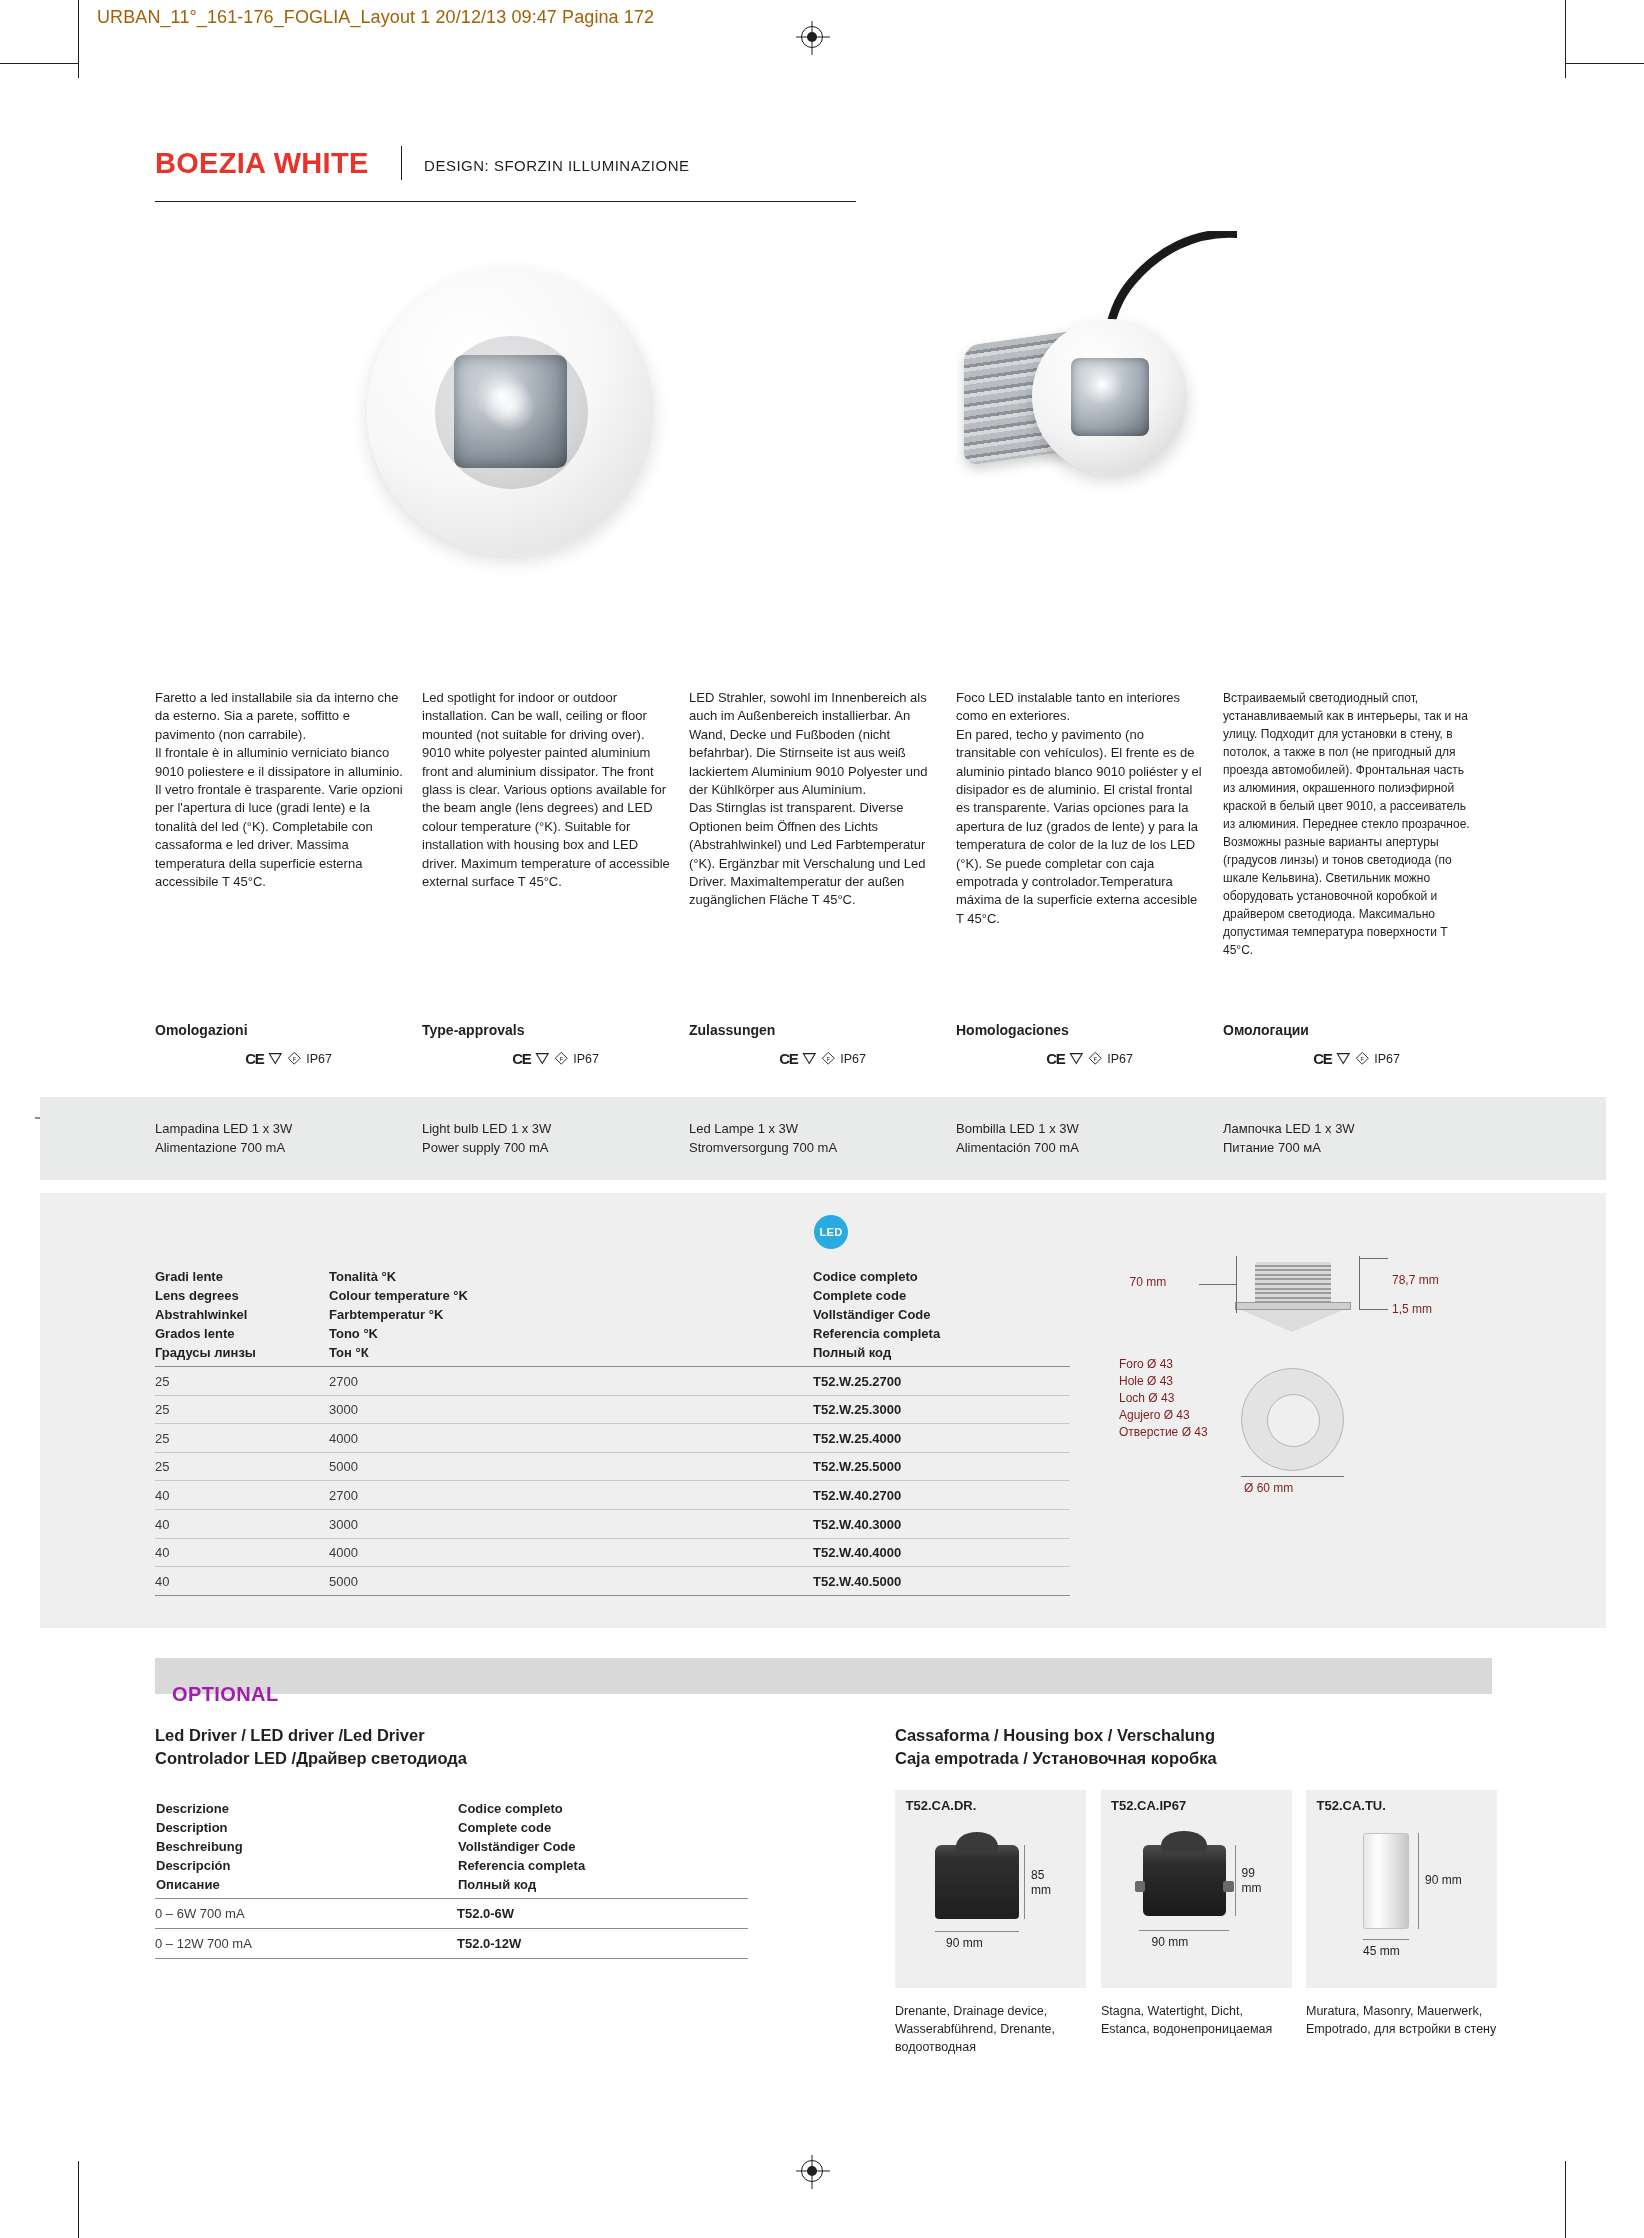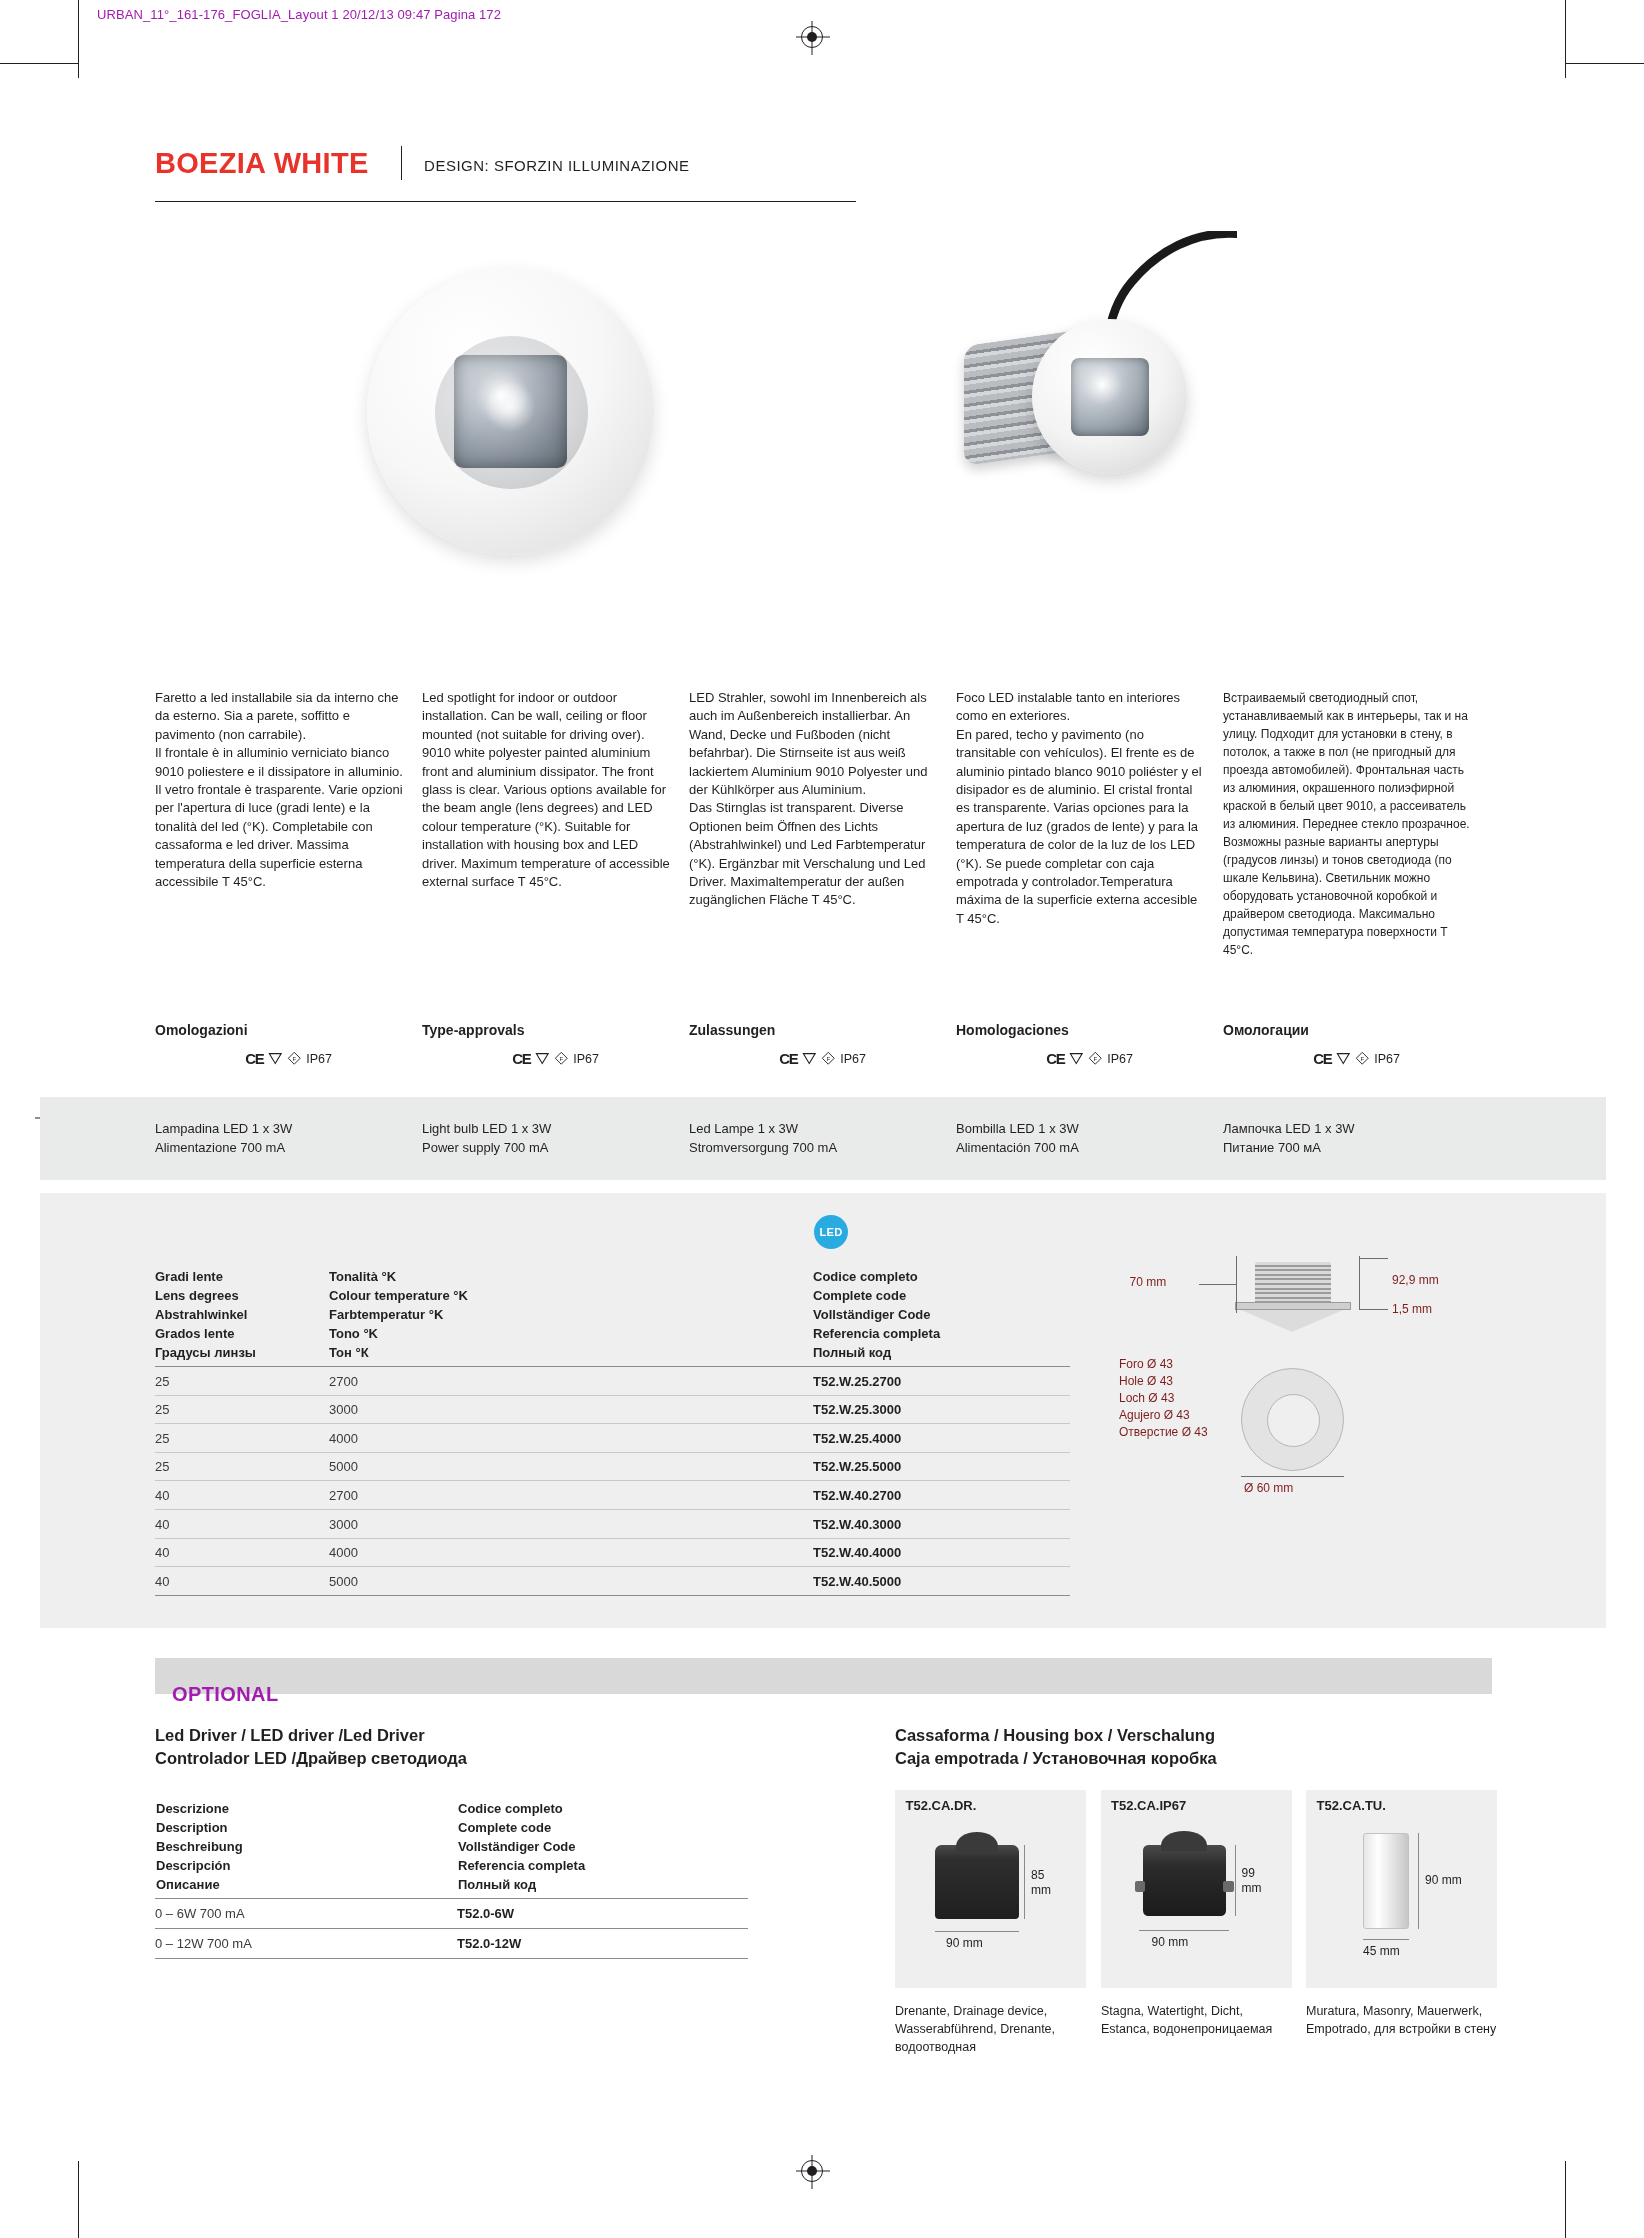--- a/index.html
+++ b/index.html
@@ -53,23 +53,23 @@
 
   .reg-top    { left: 801px; top: 26px; }
   .reg-bottom { left: 801px; top: 2160px; }
   .reg-left   { left: 40px;   top: 1107px; }
   .reg-right  { left: 1562px; top: 1107px; }
 
   .file-header {
     position: absolute;
     left: 97px;
     top: 6.6px;
-    font-size: 13px;
+    font-size: 18px;
     letter-spacing: 0.1px;
-    color: #a21caf;
+    color: #a16207;
     font-family: "Liberation Sans", sans-serif;
   }
 
   
   .title-wrap {
     position: absolute;
     left: 155px;
     top: 146px;
     width: 702px;
   }
@@ -746,21 +746,21 @@
   <div class="fixture-side"></div>
   <div class="fixture-flange"></div>
   <div class="fixture-body-tri"></div>
 
   <div class="dim-line" style="left:117px; top:5.3px; width:0.7px; height:57px;"></div>
   <div class="dim-line" style="left:80px; top:33px; width:37px; height:0.7px;"></div>
   <div class="dim-txt" style="left:10.5px;  top:24px;">70 mm</div>
 
   <div class="dim-line" style="left:240px; top:5.3px;  width:0.7px; height:53px;"></div>
   <div class="dim-line" style="left:240px; top:6.6px; width:29px; height:0.7px;"></div>
-  <div class="dim-txt" style="left:273px; top:22.4px;">92,9 mm</div>
+  <div class="dim-txt" style="left:273px; top:22.4px;">78,7 mm</div>
 
   <div class="dim-line" style="left:240px; top:58px; width:29px; height:0.7px;"></div>
   <div class="dim-txt" style="left:273px; top:51px;">1,5 mm</div>
 
   <div class="hole-circle">
       <div class="inner"></div>
     </div>
   <div class="dim-txt" style="left:0px; top:105px; line-height:17px; white-space:pre-line;">Foro Ø 43
 Hole Ø 43
 Loch Ø 43

